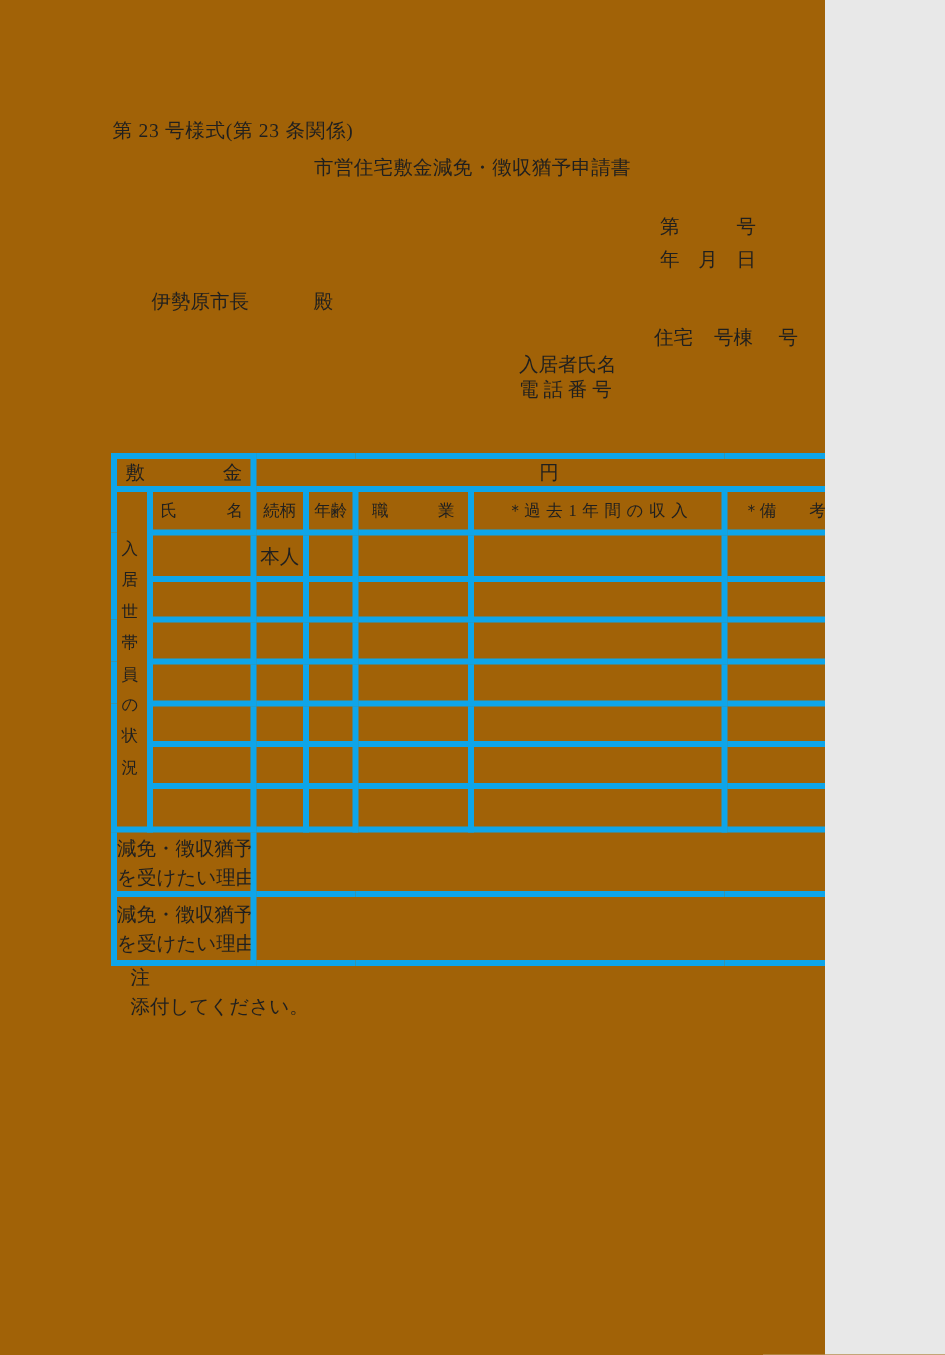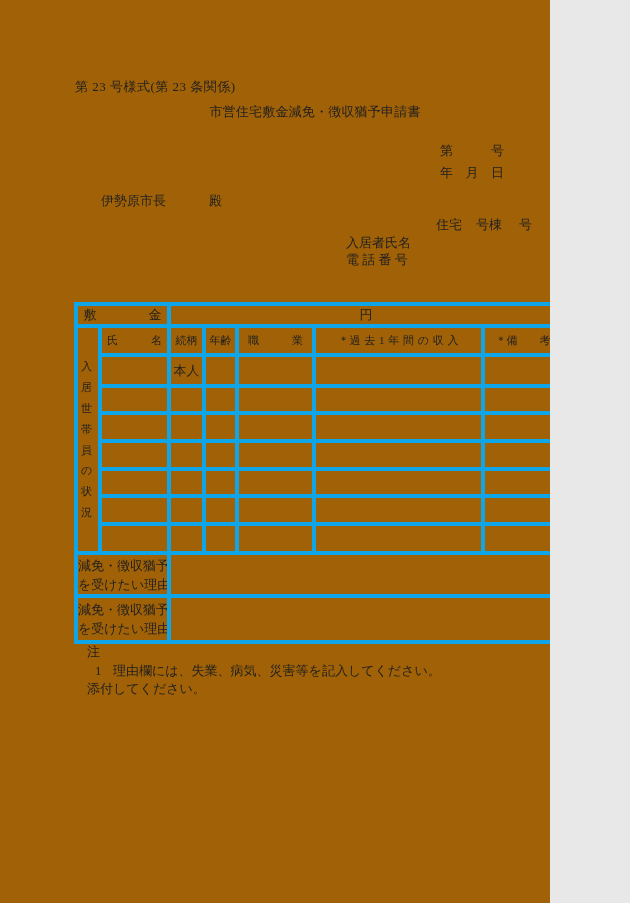--- a/index.html
+++ b/index.html
@@ -194,19 +194,16 @@
         <div>減免・徴収猶予</div>
         <div>を受けたい理由</div>
       </td>
       <td colspan="5"></td>
     </tr>
   </tbody>
     </table>
 
   <div class="abs notes">
     <div class="note-heading">注</div>
-    <div class="note-line">
-      <span class="num">1</span><span>理由欄には、失業、病気、災害等を記入してください。</span>
-    </div>
     <div class="note-cont-b">添付してください。</div>
   </div>
 
 </div>
 
 </body></html>

